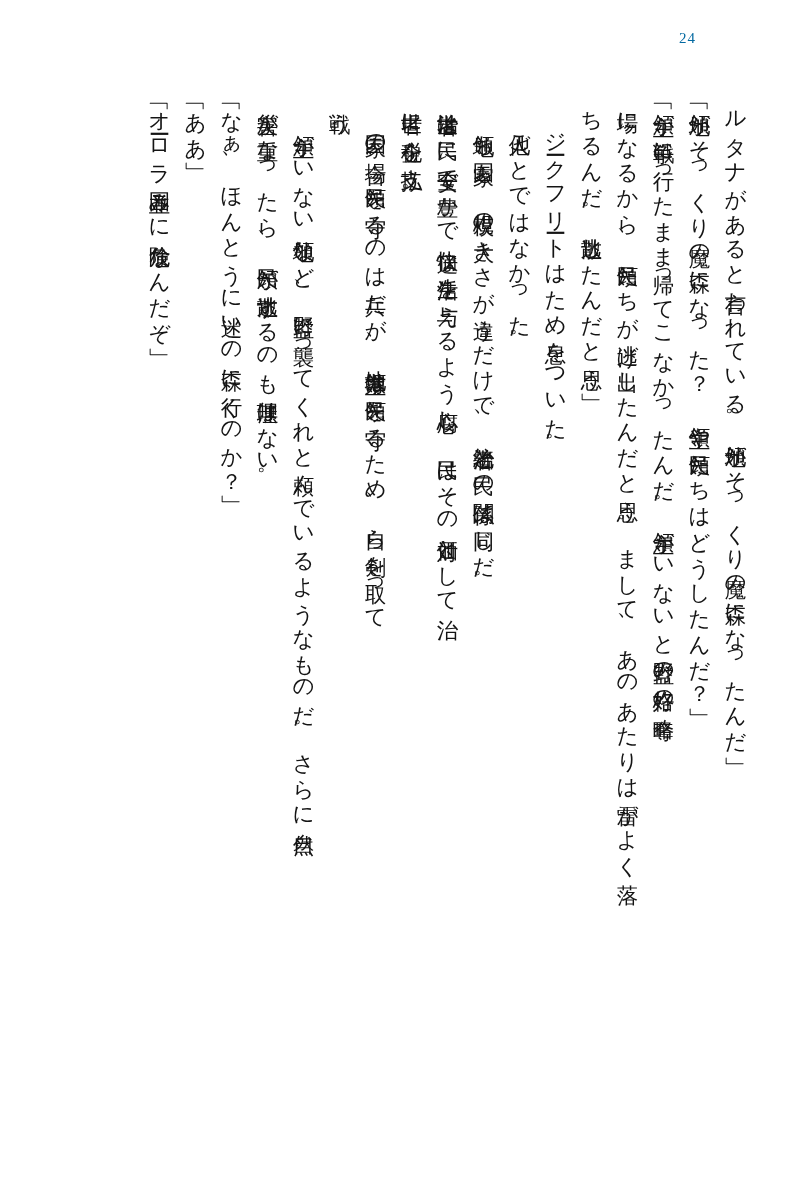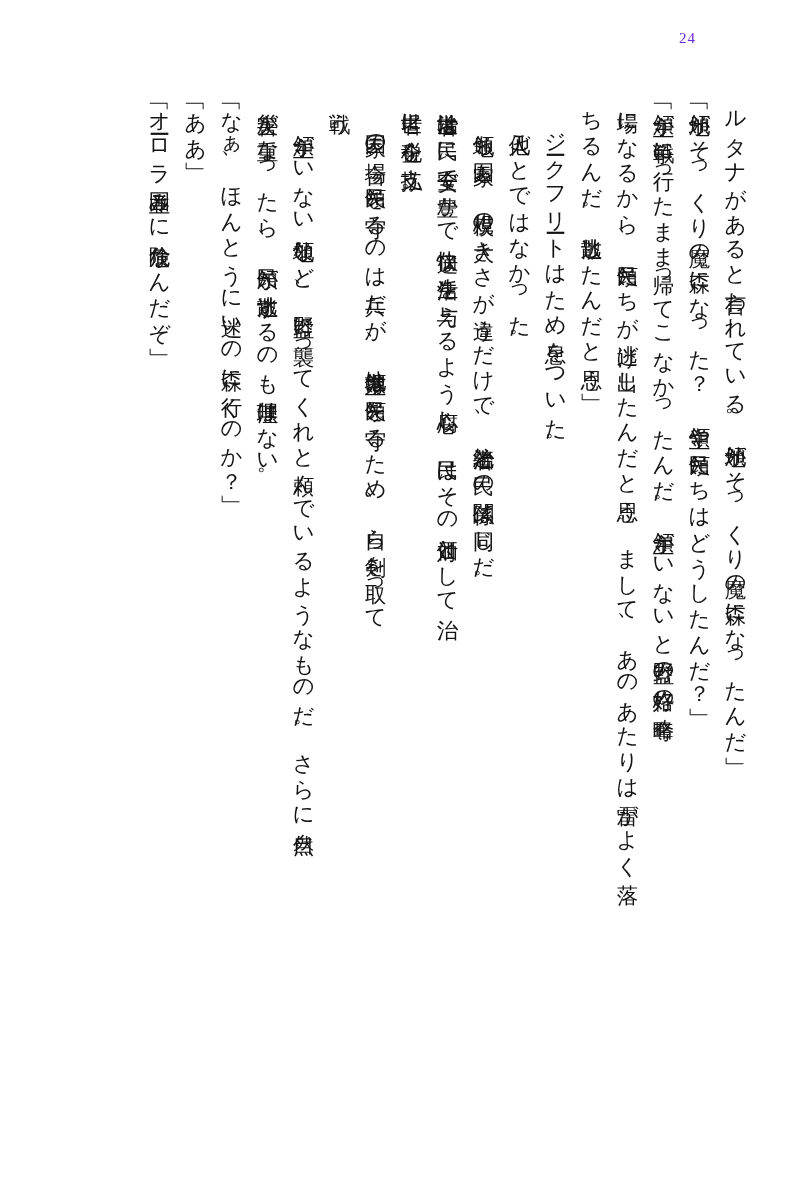--- a/index.html
+++ b/index.html
@@ -20,21 +20,21 @@
     width: 792px;
     height: 1200px;
     box-sizing: border-box;
   }
   .page-number {
     position: absolute;
     top: 30px;
     right: 96px;
     font-size: 15px;
     letter-spacing: 1px;
-    color: #6d28d9;
+    color: #0369a1;
     font-family: "Liberation Serif", "DejaVu Serif", serif;
   }
   .text-block {
     position: absolute;
     top: 96px;
     left: 46px;
     right: 46px;
     height: 1040px;
     display: flex;
     flex-direction: row-reverse;

